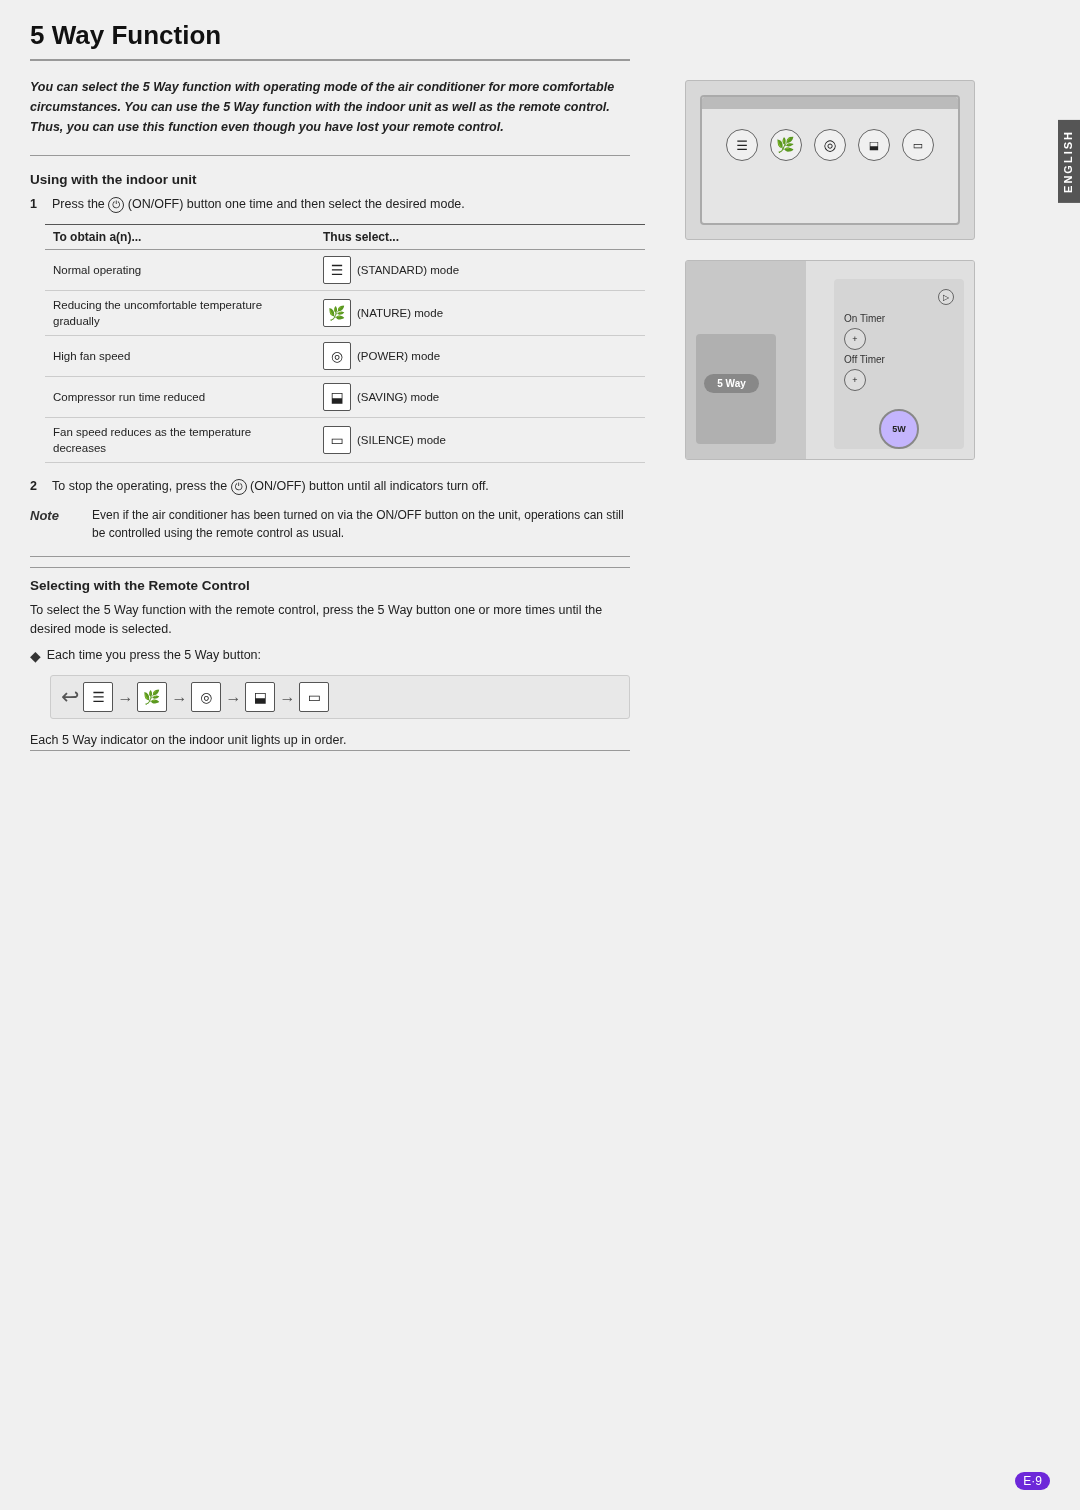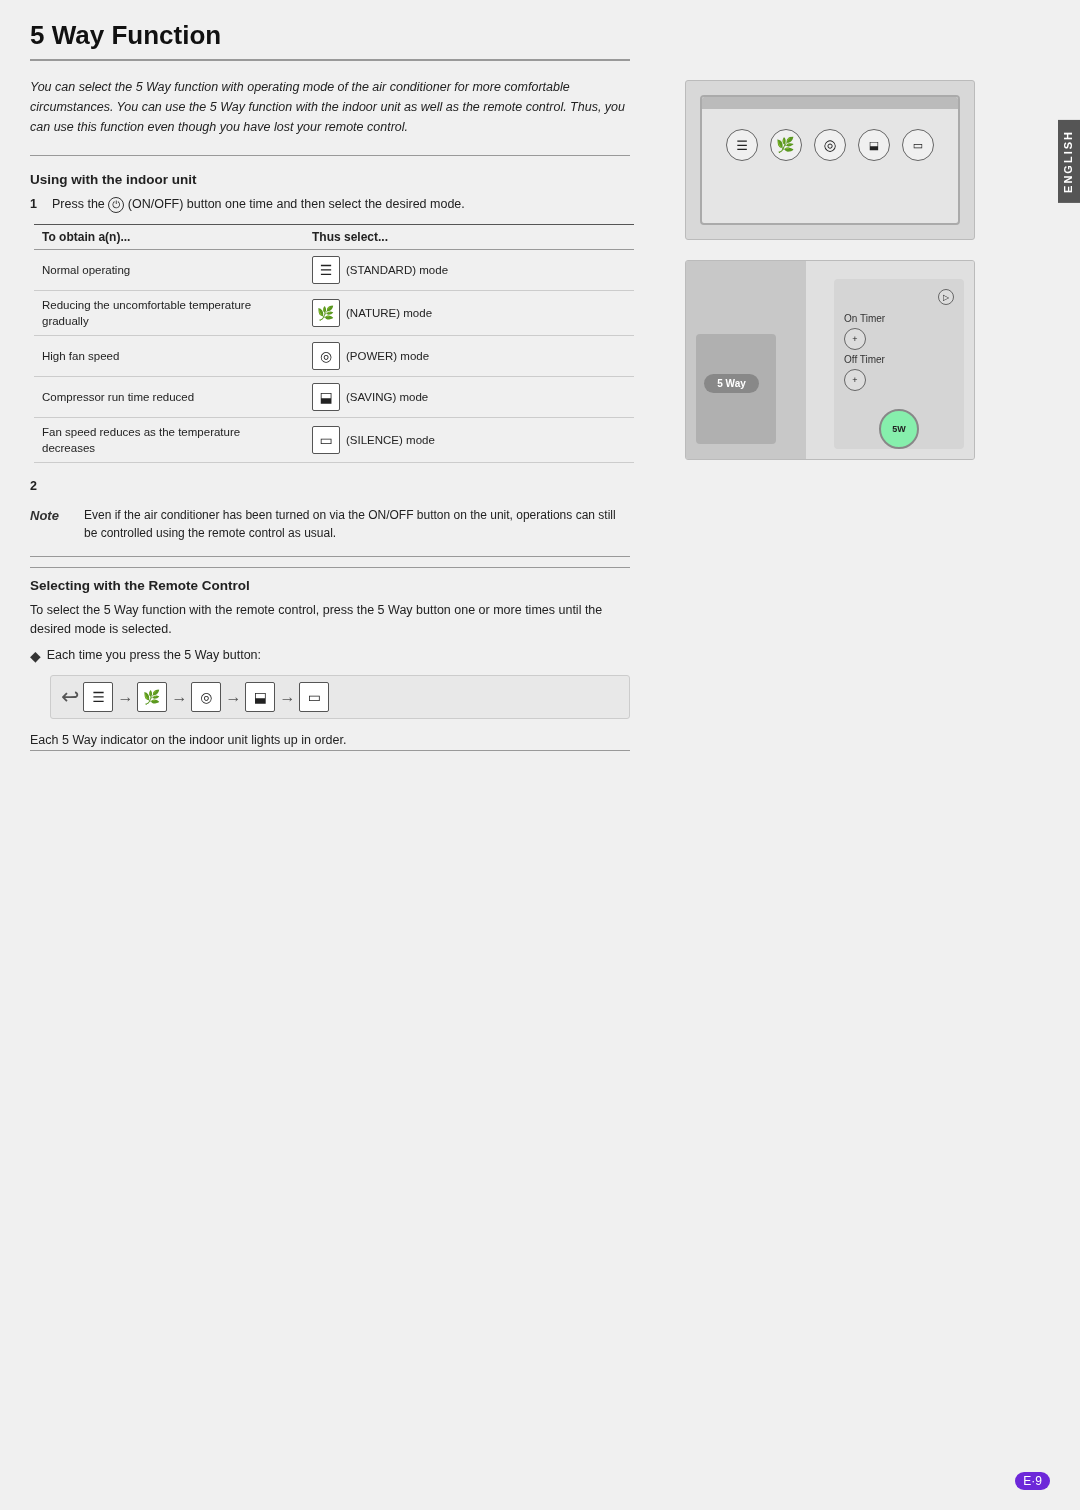--- a/index.html
+++ b/index.html
@@ -60,21 +60,21 @@
       font-weight: bold;
       border-bottom: 2px solid #999;
       padding-bottom: 8px;
       margin-bottom: 16px;
       color: #111;
     }
 
     
     .intro-text {
       font-style: italic;
-      font-weight: normal;
+      font-weight: bold;
       font-size: 12.5px;
       line-height: 1.6;
       margin-bottom: 18px;
       color: #222;
     }
 
     
     .section-heading {
       font-weight: bold;
       font-size: 13.5px;
@@ -93,21 +93,21 @@
 
     .step-num {
       font-weight: bold;
       min-width: 14px;
     }
 
     
     .mode-table {
       width: 100%;
       border-collapse: collapse;
-      margin: 10px 0 14px 4px;
+      margin: 10px 0 14px 15px;
       font-size: 12px;
     }
 
     .mode-table th {
       text-align: left;
       font-weight: bold;
       font-size: 12px;
       border-top: 1.5px solid #555;
       border-bottom: 1px solid #999;
       padding: 5px 8px;
@@ -168,21 +168,21 @@
       border-radius: 50%;
       vertical-align: middle;
       text-align: center;
       line-height: 14px;
       font-size: 10px;
     }
 
     
     .note-block {
       display: flex;
-      gap: 10px;
+      gap: 18px;
       margin: 8px 0 14px 0;
       font-size: 12px;
       line-height: 1.5;
     }
 
     .note-label {
       font-style: italic;
       font-weight: bold;
       font-size: 13px;
       min-width: 44px;
@@ -472,20 +472,25 @@
           <div class="icon-box">▭</div>
           <span>(SILENCE) mode</span>
         </div>
       </td>
     </tr>
         </tbody>
     </table>
 
     <div class="step2-text">
       <span class="step-num">2</span>
+      <span>
+        <span>To stop the operating, press the</span>
+        <span class="power-icon-inline">⏻</span>
+        <span>(ON/OFF) button until all indicators turn off.</span>
+      </span>
     </div>
 
     <div class="note-block">
       <span class="note-label"><em><strong>Note</strong></em></span>
       <span>Even if the air conditioner has been turned on via the ON/OFF button on the unit, operations can still be controlled using the remote control as usual.</span>
     </div>
 
     <div class="divider-line"></div>
 
     <div class="selecting-section">
@@ -555,21 +560,21 @@
               <div class="small-circle-btn" style="width:22px; height:22px; font-size:9px;">+</div>
             </div>
             <div class="remote-btn-label">
               <span>Off Timer</span>
             </div>
             <div style="margin:4px 0;">
               <div class="small-circle-btn" style="width:22px; height:22px; font-size:9px;">+</div>
             </div>
 
             <div style="margin-top:14px; display:flex; align-items:center; justify-content:center;">
-              <div style="width:40px; height:40px; border:2px solid #888; border-radius:50%; background:#86efac; display:flex; align-items:center; justify-content:center; font-size:9px; font-weight:bold;">5W</div>
+              <div style="width:40px; height:40px; border:2px solid #888; border-radius:50%; background:#c4b5fd; display:flex; align-items:center; justify-content:center; font-size:9px; font-weight:bold;">5W</div>
             </div>
           </div>
         </div>
       </div>
     </div>
 
   </div>
 
   <div class="english-tab">ENGLISH</div>
 

